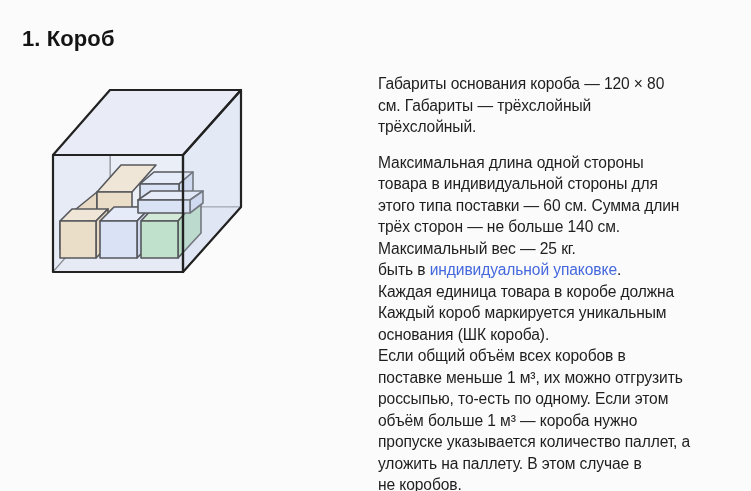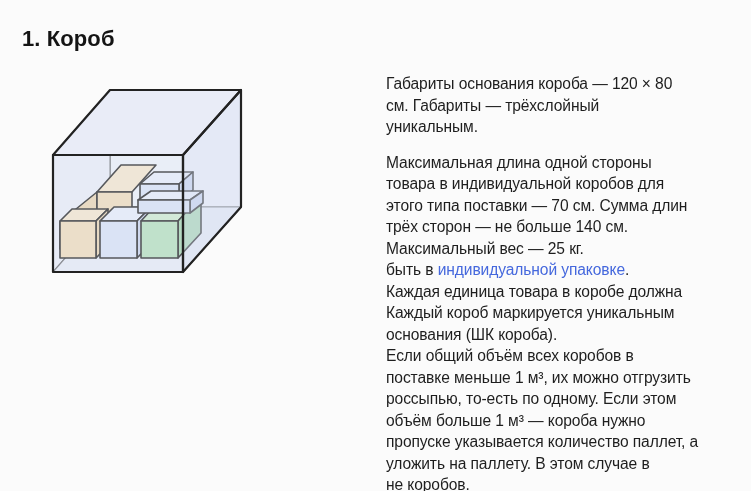--- a/index.html
+++ b/index.html
@@ -25,21 +25,21 @@
     width: 751px; height: 491px;
   }
   .text-col {
     position: absolute;
     left: 378px; top: 73px;
     width: 352px;
     font-size: 15.6px;
     line-height: 21.5px;
     letter-spacing: -0.1px;
   }
-  .para { margin: 0 0 14px 8px; }
+  .para { margin: 0 0 14px 0; }
   .para:last-child { margin-bottom: 0; }
   .line { white-space: nowrap; height: 21.5px; }
   .inline-link {
     color: #4568dd;
     text-decoration: none;
     cursor: pointer;
   }
 </style>
 </head>
 <body>
@@ -103,26 +103,26 @@
     <polygon points="53,155 183,155 183,272 53,272"></polygon>
     <polygon points="53,155 110,90 241,90 183,155"></polygon>
     <polygon points="183,155 241,90 241,207 183,272"></polygon>
   </g>
 </svg>
 
 <div class="text-col">
   <div class="para">
     <div class="line">Габариты основания короба — 120 × 80</div>
     <div class="line">см. Габариты — трёхслойный</div>
-    <div class="line">уникальным.</div>
+    <div class="line">трёхслойный.</div>
   </div>
   <div class="para">
     <div class="line">Максимальная длина одной стороны</div>
-    <div class="line">товара в индивидуальной коробов для</div>
-    <div class="line">этого типа поставки — 70 см. Сумма длин</div>
+    <div class="line">товара в индивидуальной стороны для</div>
+    <div class="line">этого типа поставки — 60 см. Сумма длин</div>
     <div class="line">трёх сторон — не больше 140 см.</div>
     <div class="line">Максимальный вес — 25 кг.</div>
     <div class="line"><span>быть в </span><a href="#" class="inline-link">индивидуальной упаковке</a><span>.</span></div>
     <div class="line">Каждая единица товара в коробе должна</div>
     <div class="line">Каждый короб маркируется уникальным</div>
     <div class="line">основания (ШК короба).</div>
     <div class="line">Если общий объём всех коробов в</div>
     <div class="line">поставке меньше 1 м³, их можно отгрузить</div>
     <div class="line">россыпью, то-есть по одному. Если этом</div>
     <div class="line">объём больше 1 м³ — короба нужно</div>

